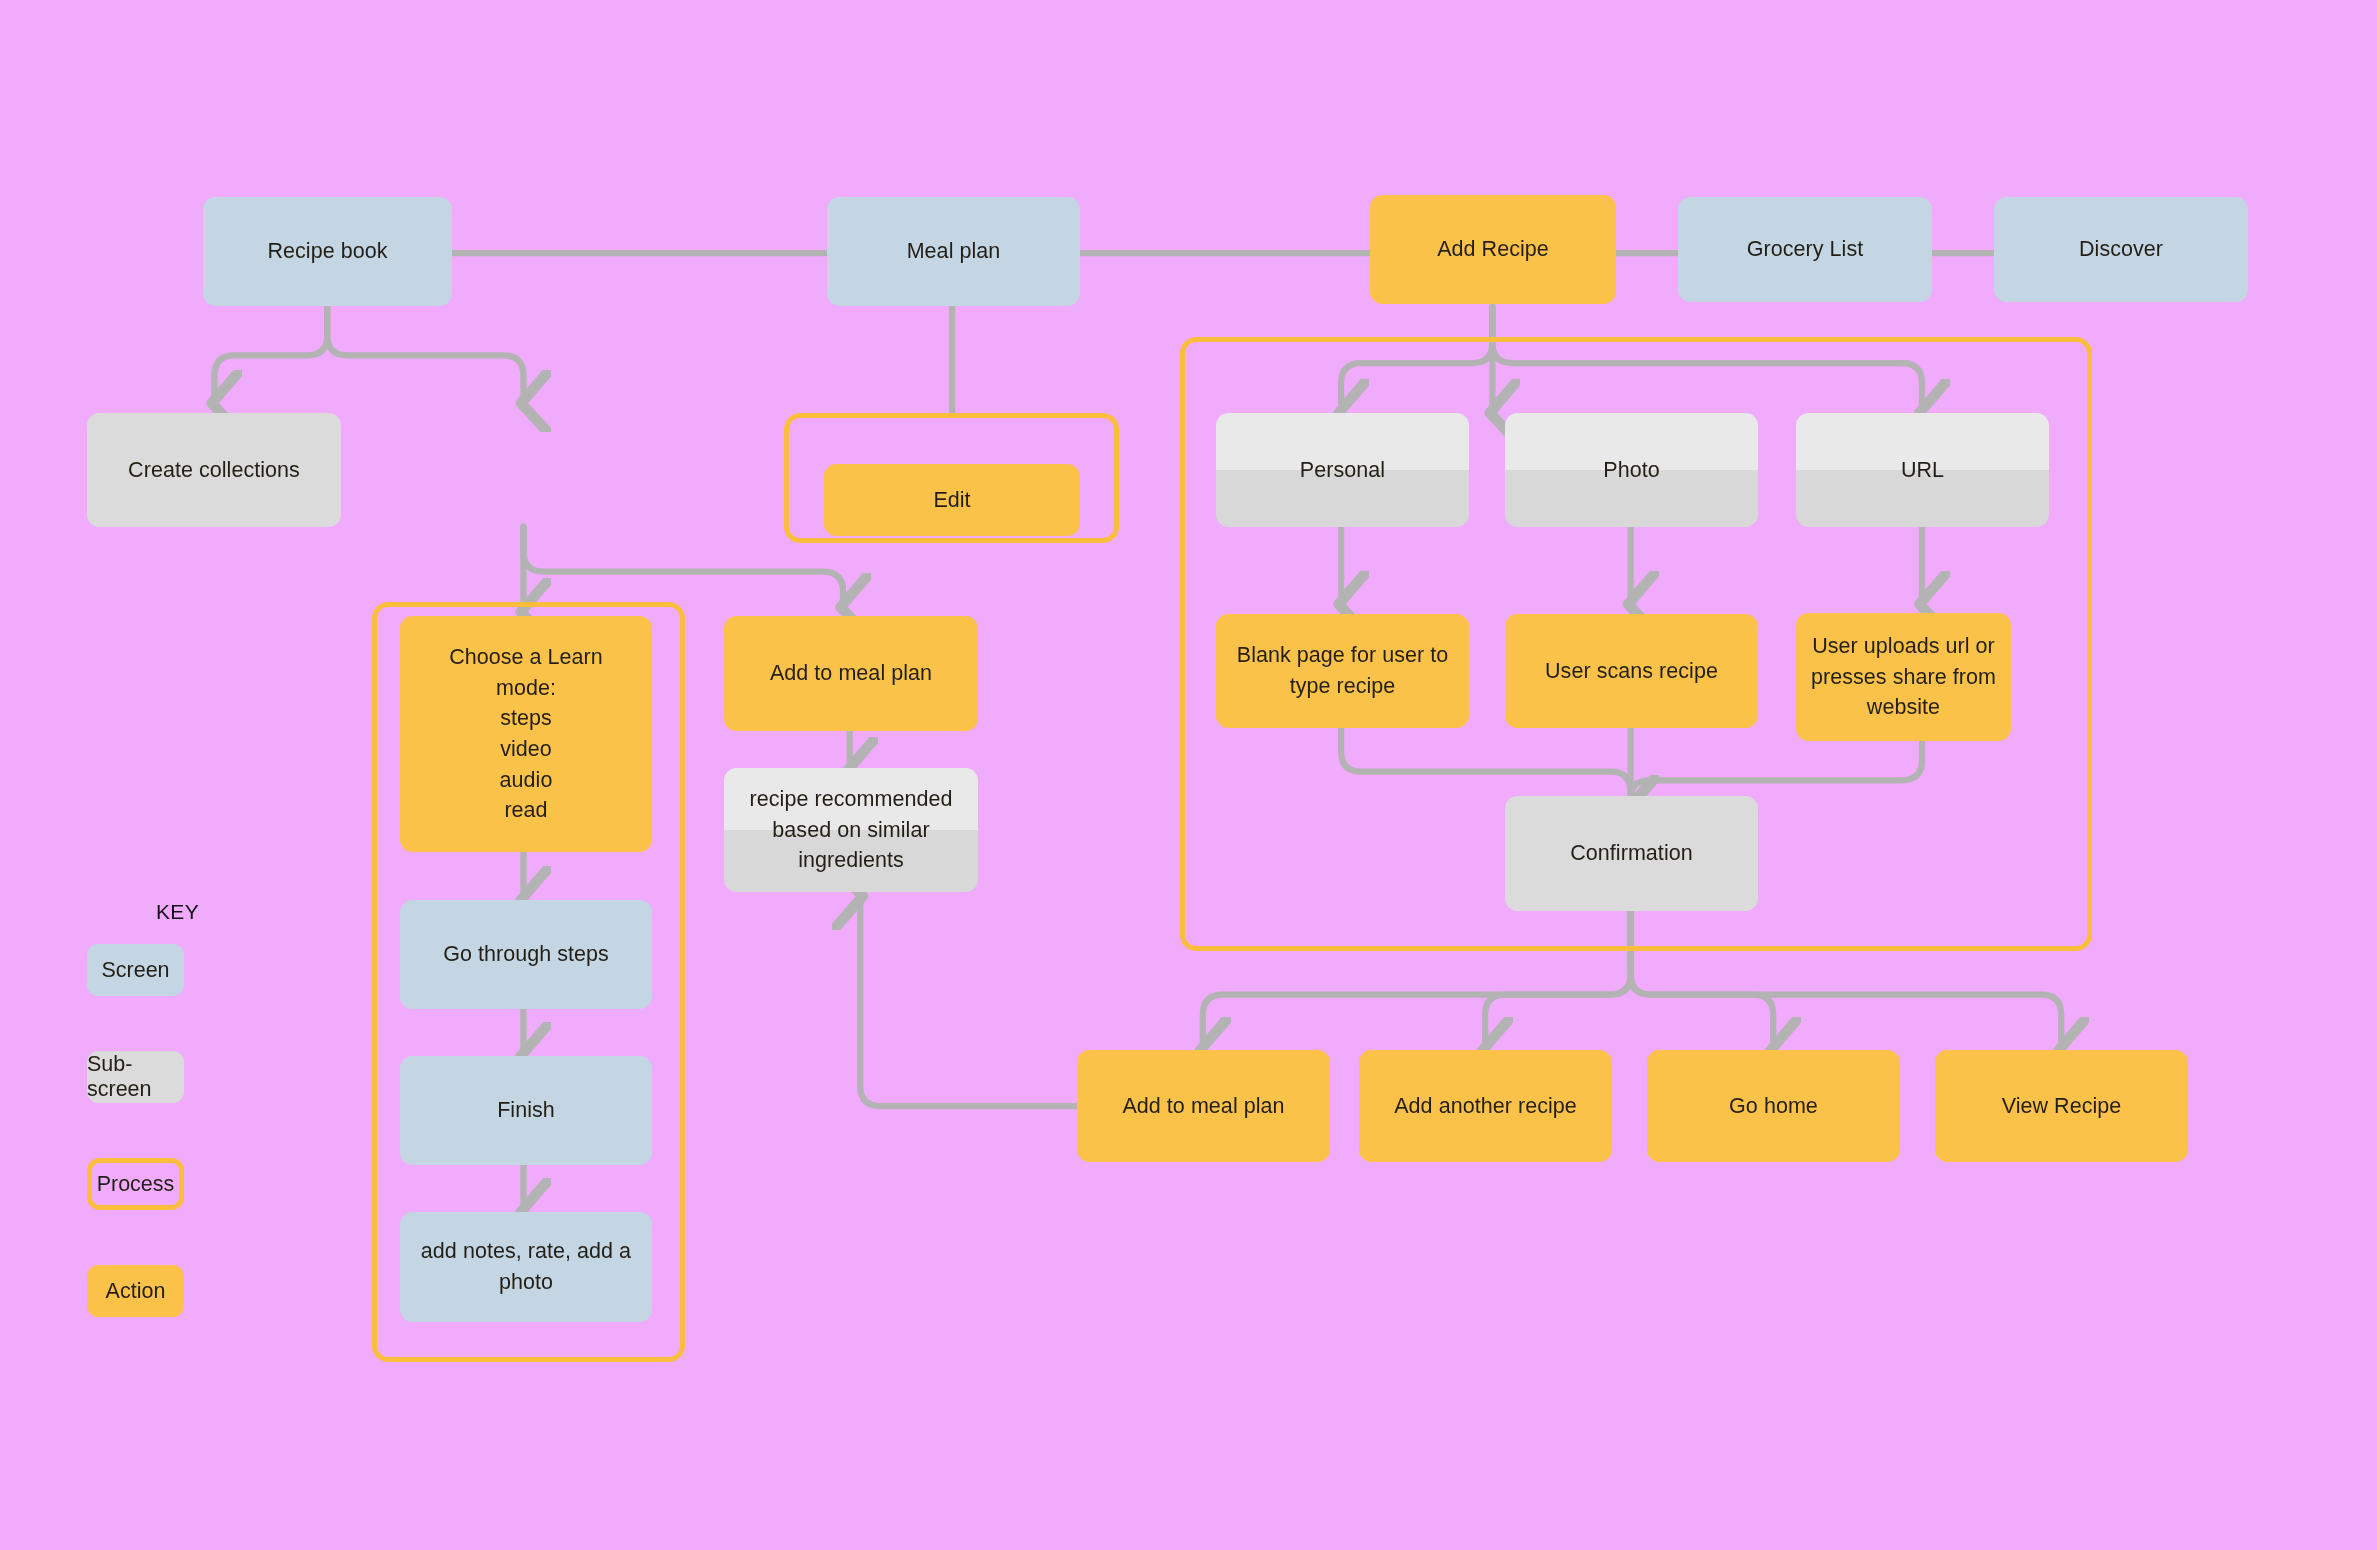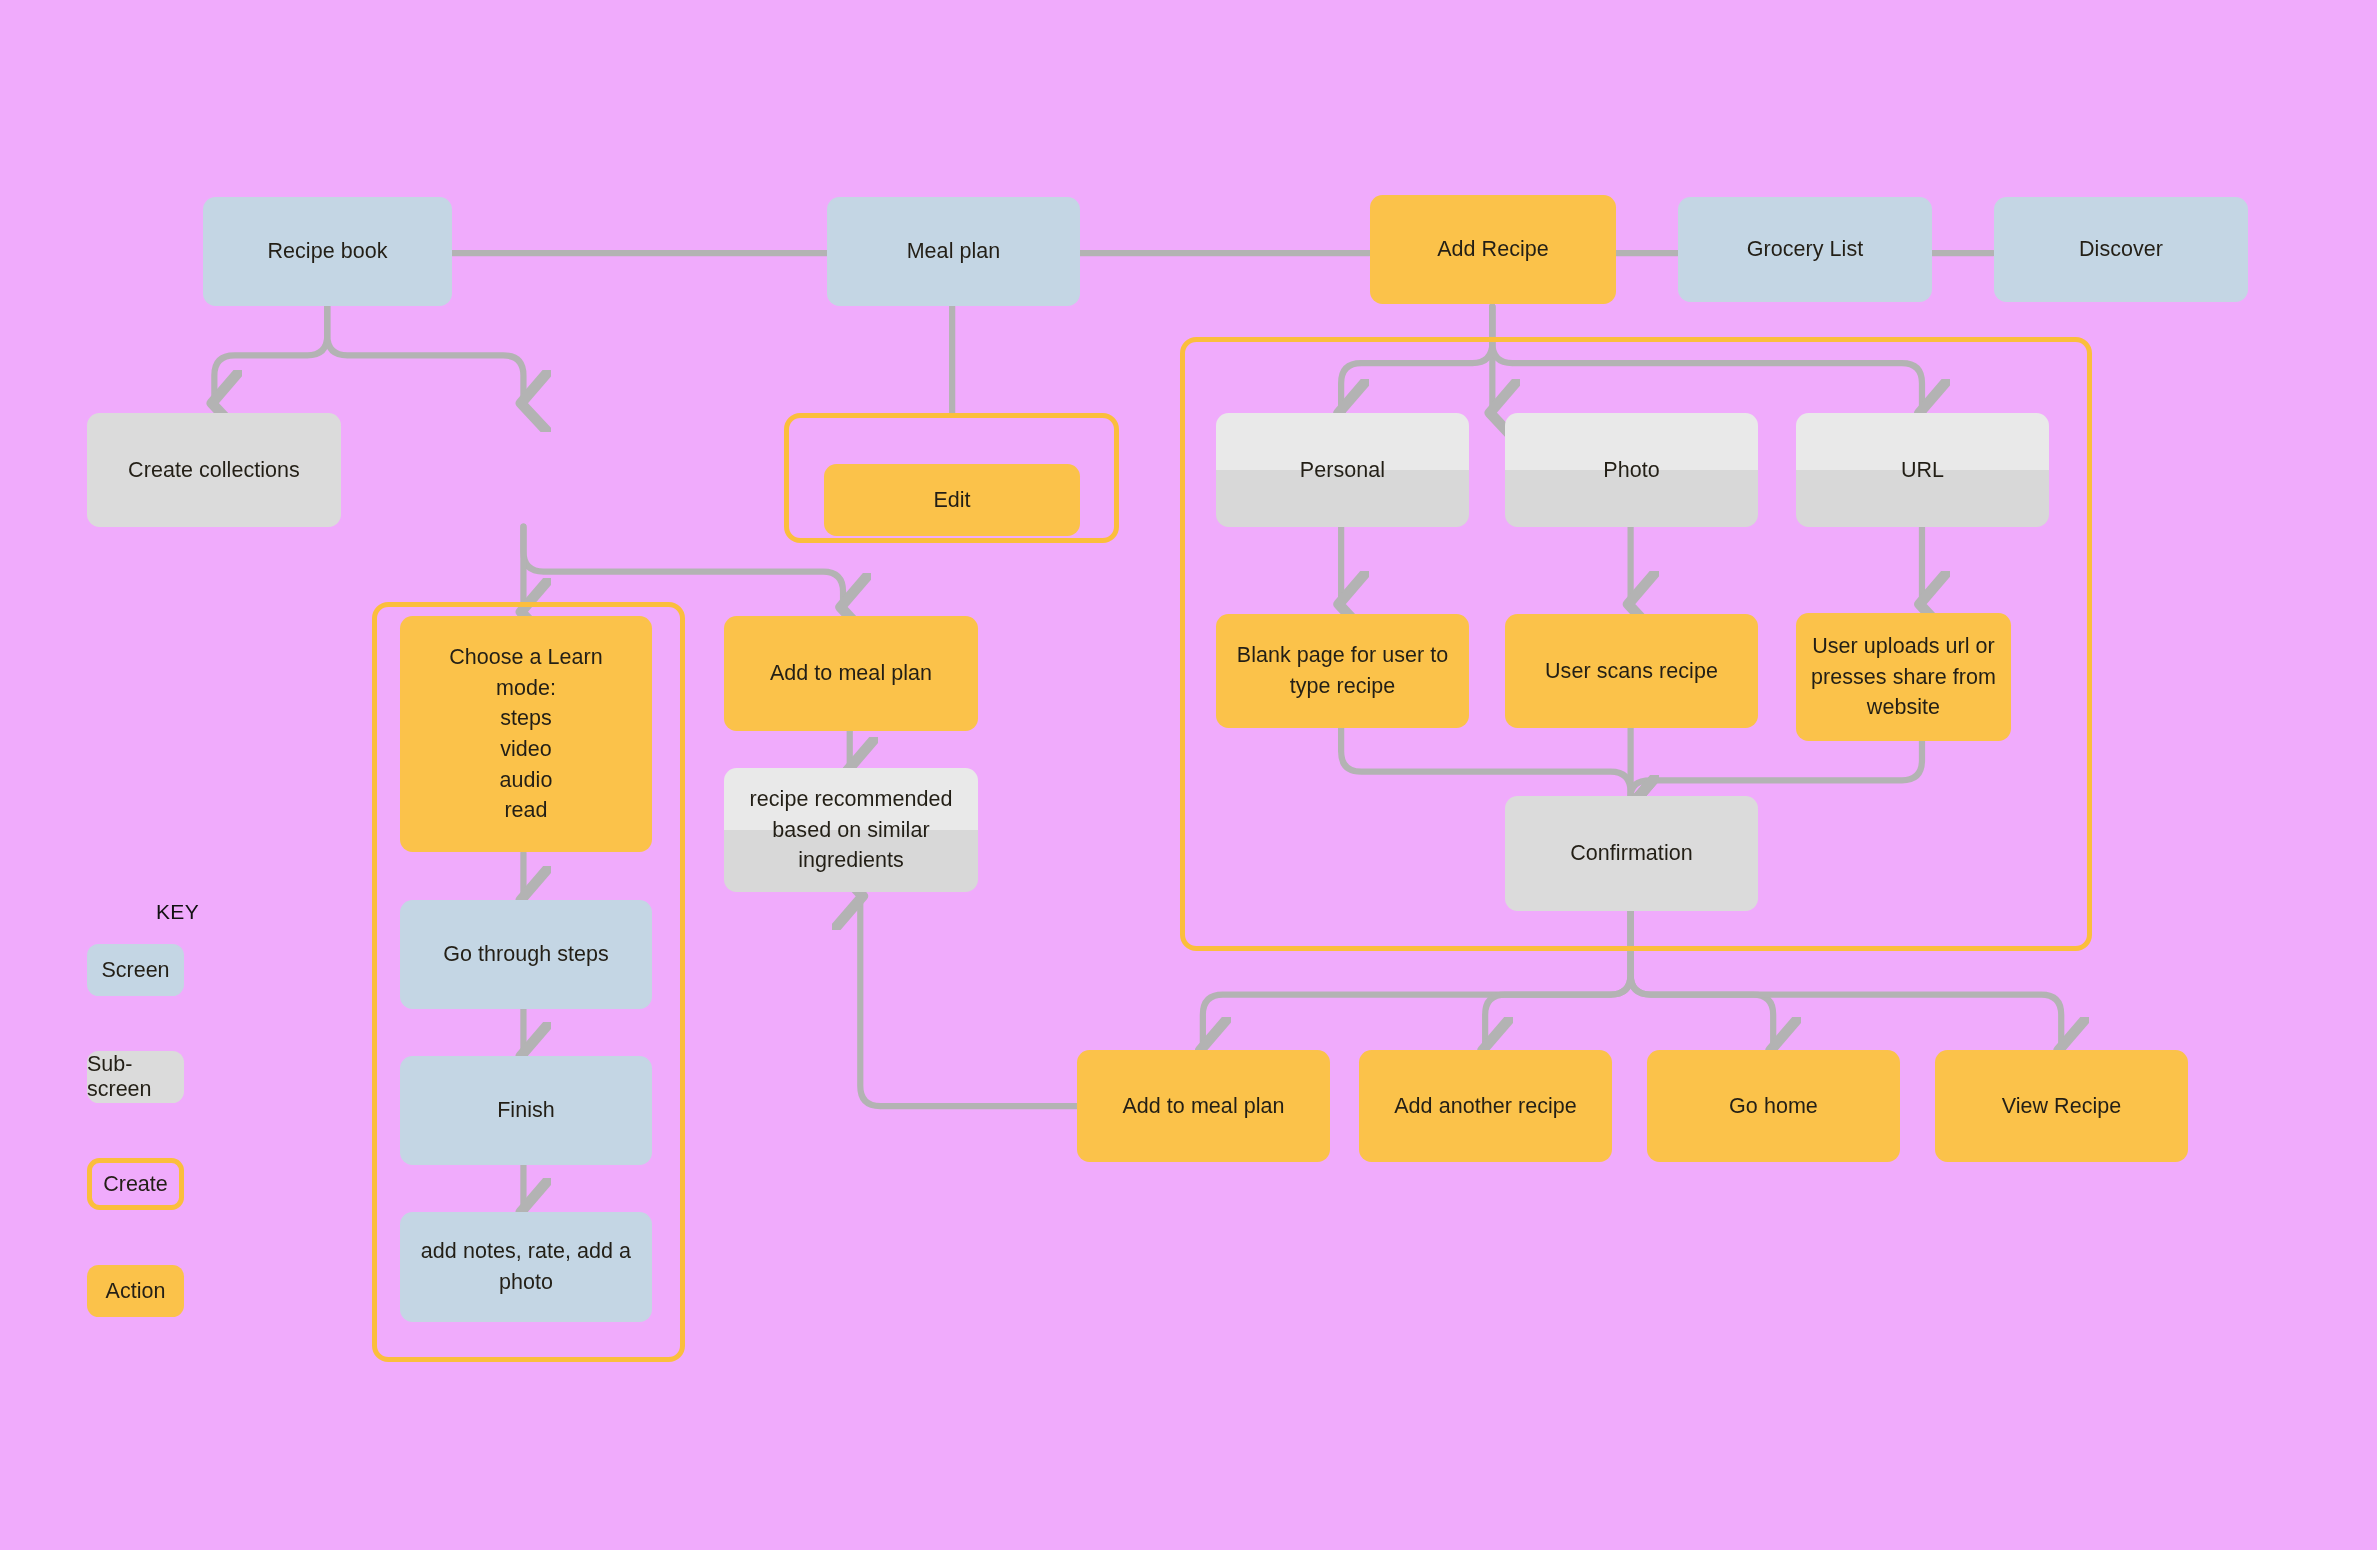--- a/index.html
+++ b/index.html
@@ -271,21 +271,21 @@
   <div class="key-swatch screen" style="left:87px; top:944px; width:97px; height:52px;text-align:right;">
     <span>Screen</span>
   </div>
 
   <div class="key-swatch subscreen-plain" style="left:87px; top:1051px; width:97px; height:52px;">
     <span>Sub-screen</span>
   </div>
 
   <div class="key-process-box" style="left:87px; top:1158px; width:97px; height:52px;"></div>
   <div class="key-swatch" style="left:87px; top:1158px; width:97px; height:52px; background:transparent;">
-    <span>Create</span>
+    <span>Process</span>
   </div>
 
   <div class="key-swatch action" style="left:87px; top:1265px; width:97px; height:52px;">
     <span>Action</span>
   </div>
 
 </div>
 
 
 </body></html>

